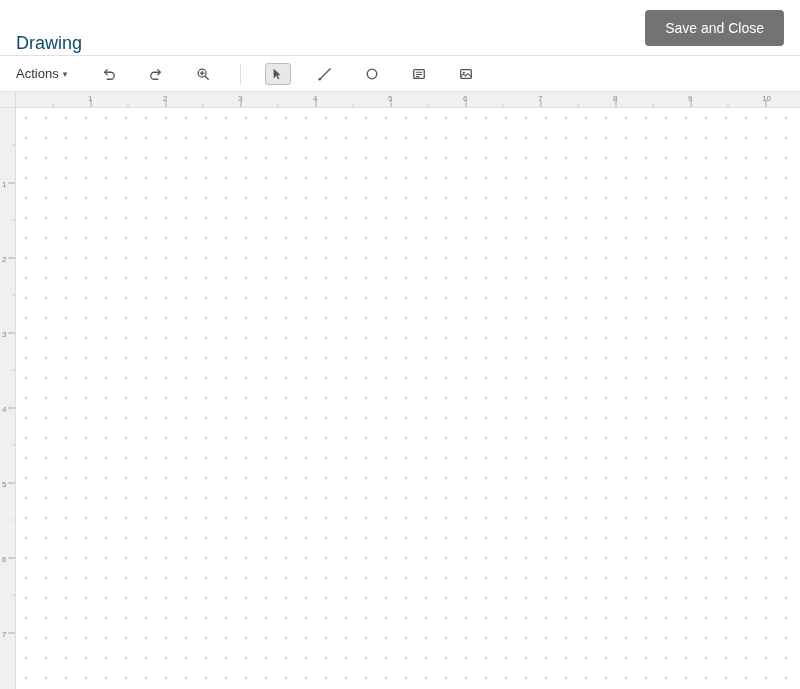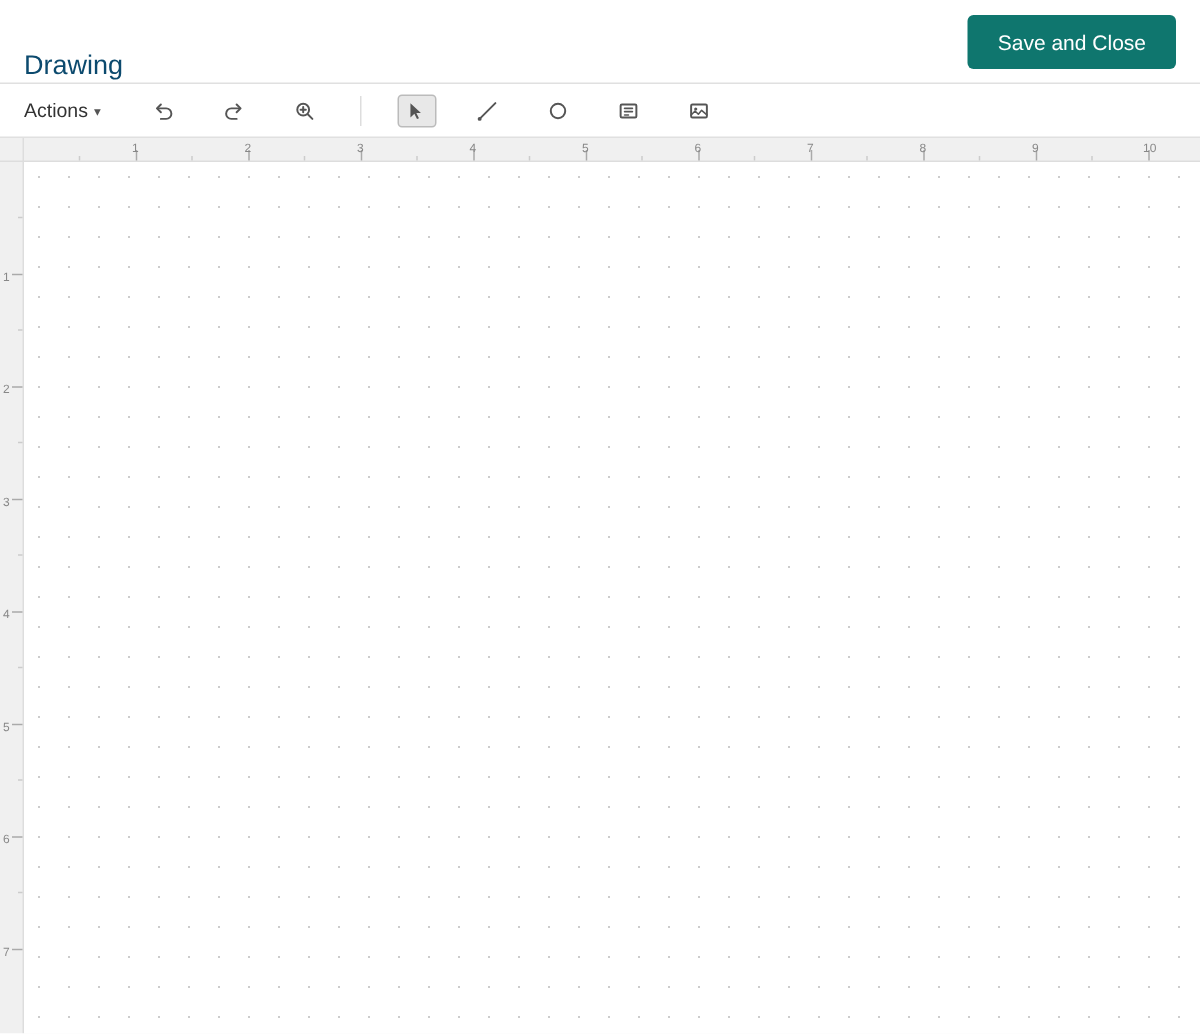--- a/index.html
+++ b/index.html
@@ -14,21 +14,21 @@
       height: 56px;
       border-bottom: 1px solid #e0e0e0;
     }
     #header-title {
       font-size: 18px;
       font-weight: 400;
       color: #0c4a6e;
       margin-top: 32px;
     }
     #save-close-btn {
-      background: #0f766e;
+      background: #737373;
       color: #fff;
       border: none;
       border-radius: 4px;
       padding: 10px 20px;
       font-size: 14px;
       cursor: pointer;
       font-weight: 500;
     }
 
     

